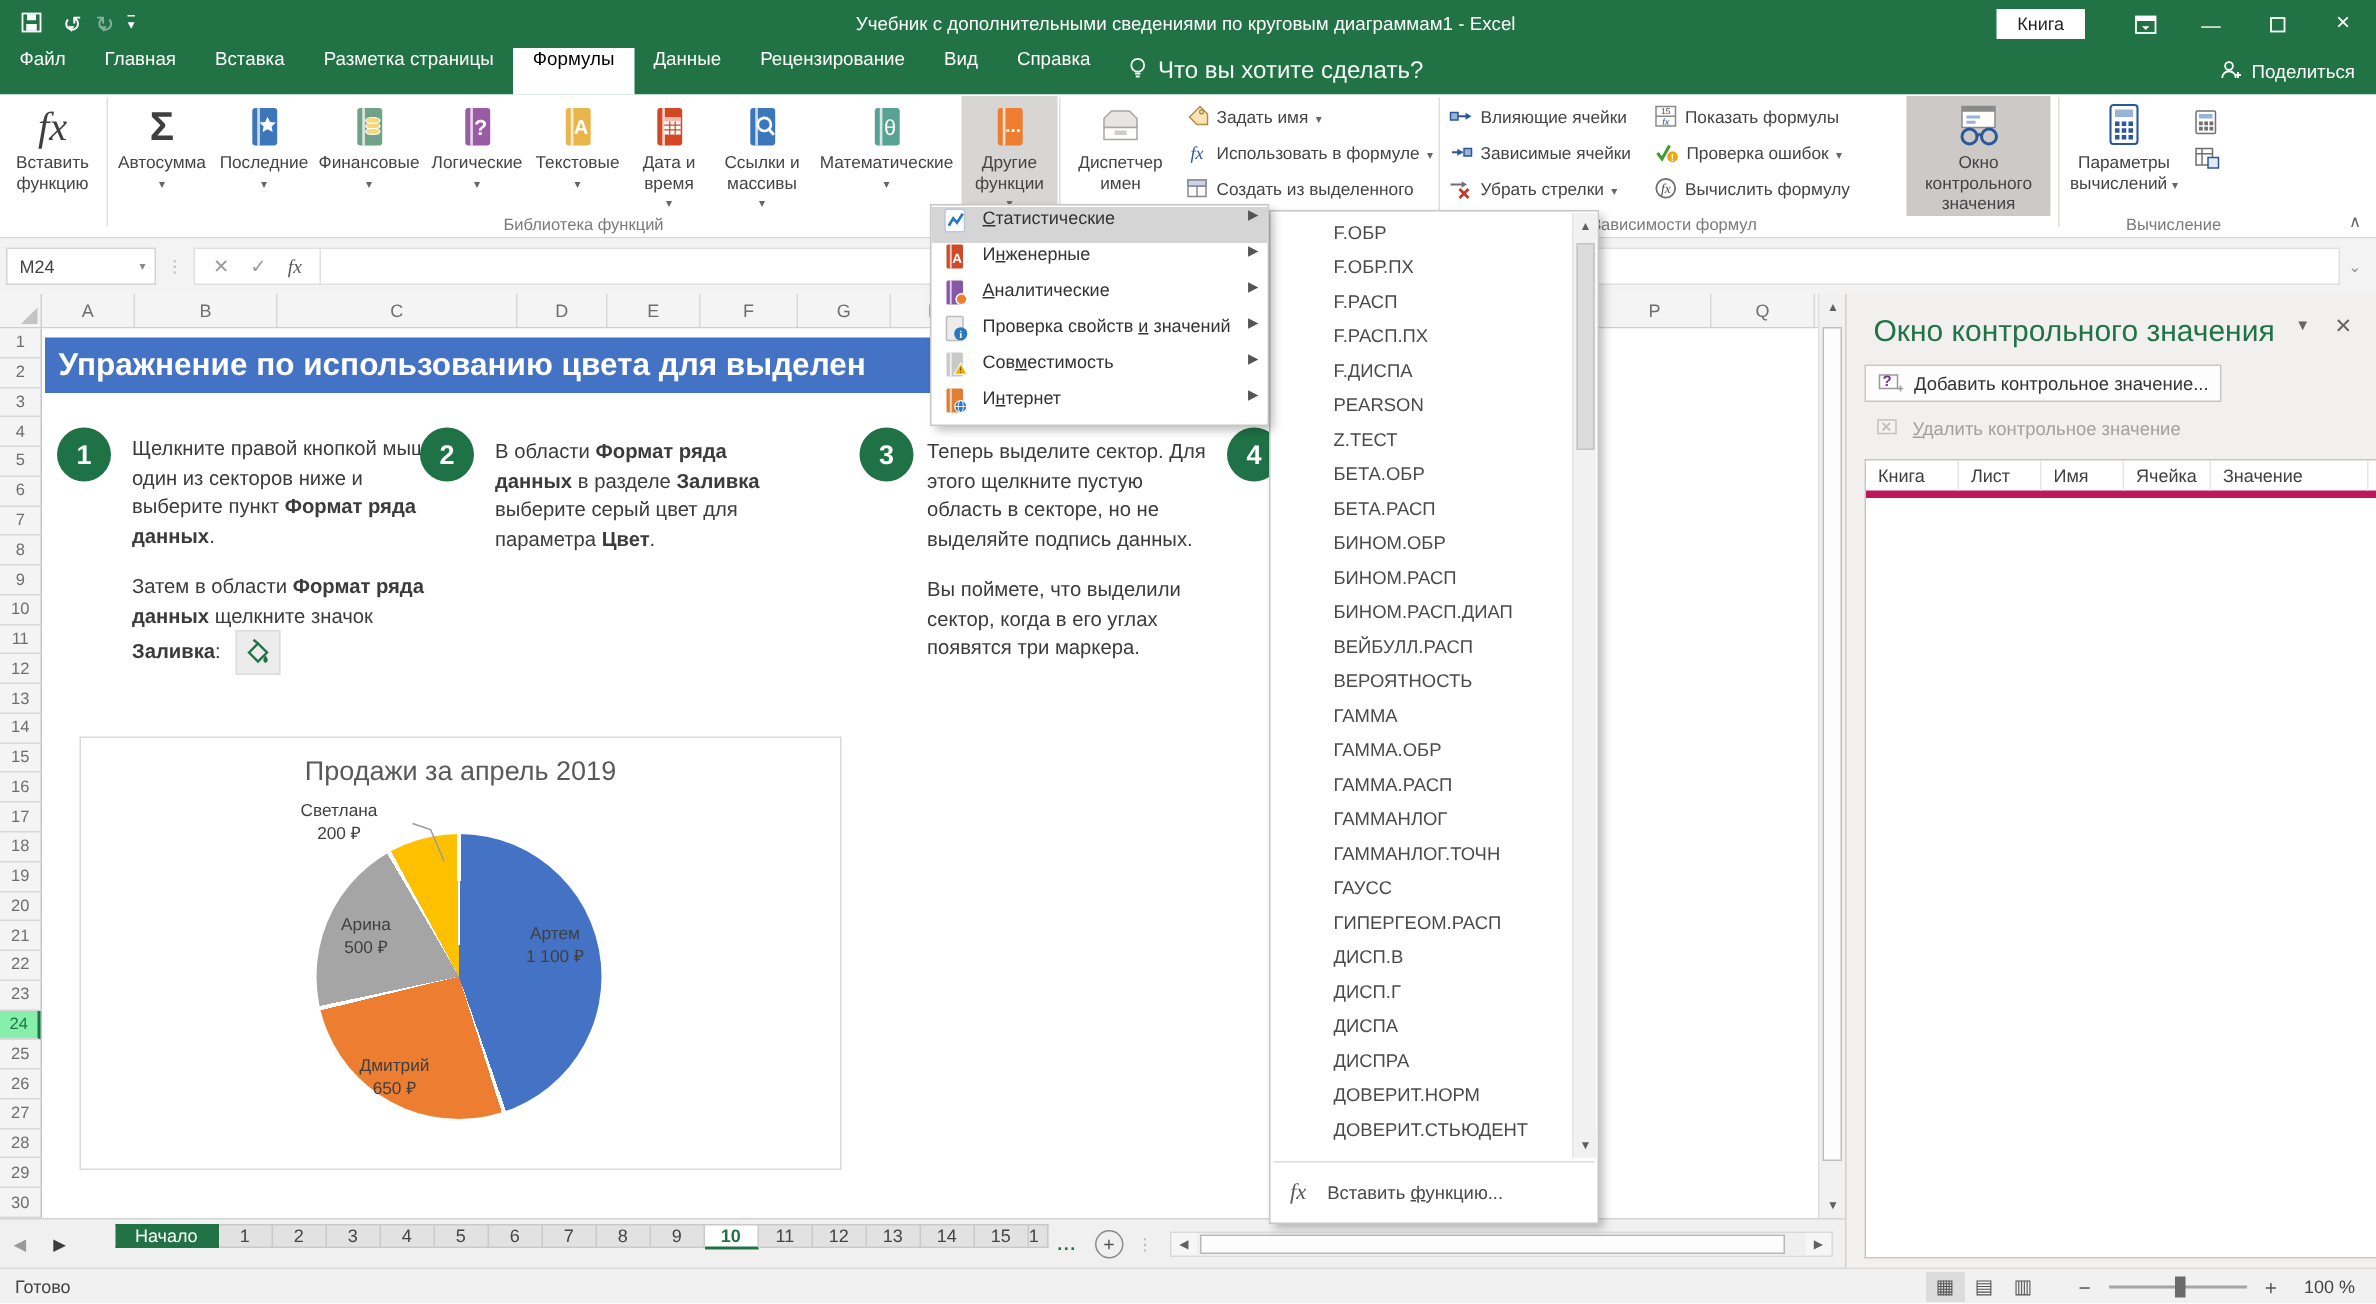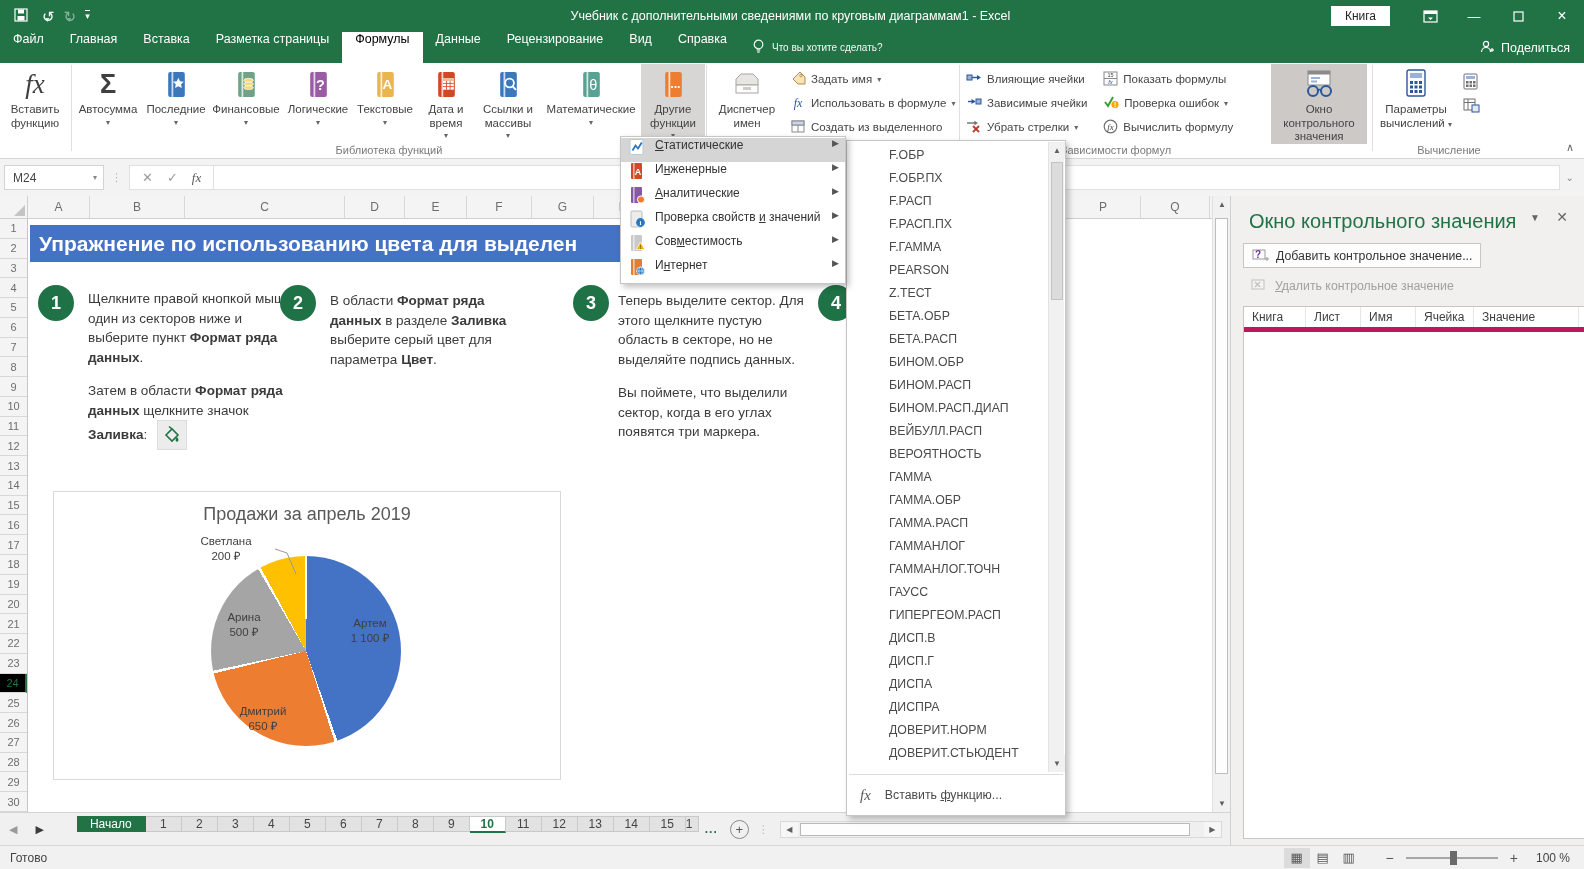--- a/index.html
+++ b/index.html
@@ -13,21 +13,21 @@
 .qat .dd{font-size:8px;margin-left:-9px;opacity:.85}
 .dim{opacity:.45}
 #wintitle{flex:1;text-align:center;font-size:12.5px;white-space:nowrap;overflow:hidden}
 .tbright{display:flex;align-items:center;height:32px}
 #signin{background:#fff;color:#262626;font-size:12px;padding:3px 14px;margin-right:18px;cursor:pointer}
 .winbtn{width:44px;height:32px;display:flex;align-items:center;justify-content:center;font-size:13px;cursor:pointer}
 
 #tabrow{position:absolute;left:0;top:32px;width:1584px;height:31px;background:#217346;display:flex;align-items:stretch;color:#fff}
 .rtab{padding:0 13px;display:flex;align-items:flex-start;font-size:12.5px;cursor:pointer;white-space:nowrap}
 .rtab.active{background:#fff;color:#000000}
-.tellme{display:flex;align-items:center;gap:7px;padding:0 12px;font-size:10px;opacity:.95}
+.tellme{display:flex;align-items:center;gap:7px;padding:0 12px;font-size:16px;opacity:.95}
 #share{position:absolute;right:14px;top:0;height:31px;display:flex;align-items:center;gap:6px;font-size:12.5px;cursor:pointer}
 
 #ribbon{position:absolute;left:0;top:63px;width:1584px;height:96px;background:#fff;border-bottom:1px solid #d8d6d4;display:flex;align-items:flex-start}
 .rgroup{position:relative;height:95px;display:flex;align-items:flex-start;padding-top:1px}
 .grouplabel{position:absolute;bottom:2px;left:0;right:0;text-align:center;font-size:11px;color:#7a7a7a;white-space:nowrap}
 .vsep{width:1px;height:86px;background:#e1dfdd;margin:2px 1px 0 1px;flex:none}
 .bigbtn{height:80px;display:flex;flex-direction:column;align-items:center;padding:3px 3px 0 3px;cursor:pointer;flex:none}
 .bigbtn .icwrap{height:34px;display:flex;align-items:center;justify-content:center}
 .bigbtn .blabel{font-size:11.5px;color:#444;text-align:center;line-height:1.18;margin-top:2px}
 .bigbtn .ddv{font-size:8px;color:#666;margin-top:1px}
@@ -45,21 +45,21 @@
 #fxstrip{display:flex;align-items:center;gap:14px;background:#fff;border:1px solid #e0e0e0;height:25px;padding:0 12px;color:#9a9a9a;font-size:13px}
 #finput{flex:1;height:25px;background:#fff;border:1px solid #e0e0e0;border-left:none;margin-right:6px}
 #fexpand{color:#888;font-size:10px;padding-right:10px}
 
 #colheads{position:absolute;left:0;top:196px;width:1212px;height:23px;display:flex;background:#f4f4f4;border-bottom:1px solid #cfcfcf}
 #corner{width:28px;height:100%;border-right:1px solid #cfcfcf;position:relative;flex:none}
 #corner:after{content:"";position:absolute;right:2px;bottom:2px;border-left:11px solid transparent;border-bottom:11px solid #c4c4c4}
 .colcell{height:100%;border-right:1px solid #d8d8d8;display:flex;align-items:center;justify-content:center;font-size:12px;color:#6e6e6e;flex:none}
 #rowheads{position:absolute;left:0;top:219px;width:28px;height:593px;display:flex;flex-direction:column;background:#f4f4f4;border-right:1px solid #c6c6c6}
 .rowcell{flex:1;border-bottom:1px solid #d8d8d8;display:flex;align-items:center;justify-content:center;font-size:11px;color:#6e6e6e}
-.rowcell.sel{background:#000000;color:#217346;border-right:2px solid #217346}
+.rowcell.sel{background:#86efac;color:#217346;border-right:2px solid #217346}
 
 #canvas{position:absolute;left:28px;top:219px;width:1184px;height:593px;background:#fff;overflow:hidden}
 #banner{position:absolute;left:2px;top:6px;width:1034px;height:37px;background:#4472C4;color:#fff;font-weight:bold;font-size:21px;line-height:37px;padding-left:9px;white-space:nowrap;overflow:hidden}
 .stepcirc{position:absolute;width:36px;height:36px;border-radius:50%;background:#1F7246;color:#fff;font-weight:bold;font-size:18px;display:flex;align-items:center;justify-content:center}
 .steptxt{position:absolute;font-size:13.5px;line-height:1.45;color:#3b3b3b}
 .steptxt p{margin-bottom:14px}
 #fillicon{display:inline-flex;width:30px;height:30px;background:#ececec;border:1px solid #dcdcdc;vertical-align:middle;margin-left:10px;align-items:center;justify-content:center}
 
 #chartbox{position:absolute;left:25px;top:272px;width:508px;height:289px;background:#fff;border:1px solid #d9d9d9}
 #charttitle{position:absolute;top:12px;left:0;right:0;text-align:center;font-size:18px;color:#595959}
@@ -691,21 +691,21 @@
       <span class="marr">▶</span>
     </div>
   </div>
 
 <div id="submenu">
   <div id="sublist">
       <div class="subitem">F.ОБР</div>
       <div class="subitem">F.ОБР.ПХ</div>
       <div class="subitem">F.РАСП</div>
       <div class="subitem">F.РАСП.ПХ</div>
-      <div class="subitem">F.ГАММА</div>
+      <div class="subitem">F.ДИСПА</div>
       <div class="subitem">PEARSON</div>
       <div class="subitem">Z.ТЕСТ</div>
       <div class="subitem">БЕТА.ОБР</div>
       <div class="subitem">БЕТА.РАСП</div>
       <div class="subitem">БИНОМ.ОБР</div>
       <div class="subitem">БИНОМ.РАСП</div>
       <div class="subitem">БИНОМ.РАСП.ДИАП</div>
       <div class="subitem">ВЕЙБУЛЛ.РАСП</div>
       <div class="subitem">ВЕРОЯТНОСТЬ</div>
       <div class="subitem">ГАММА</div>

